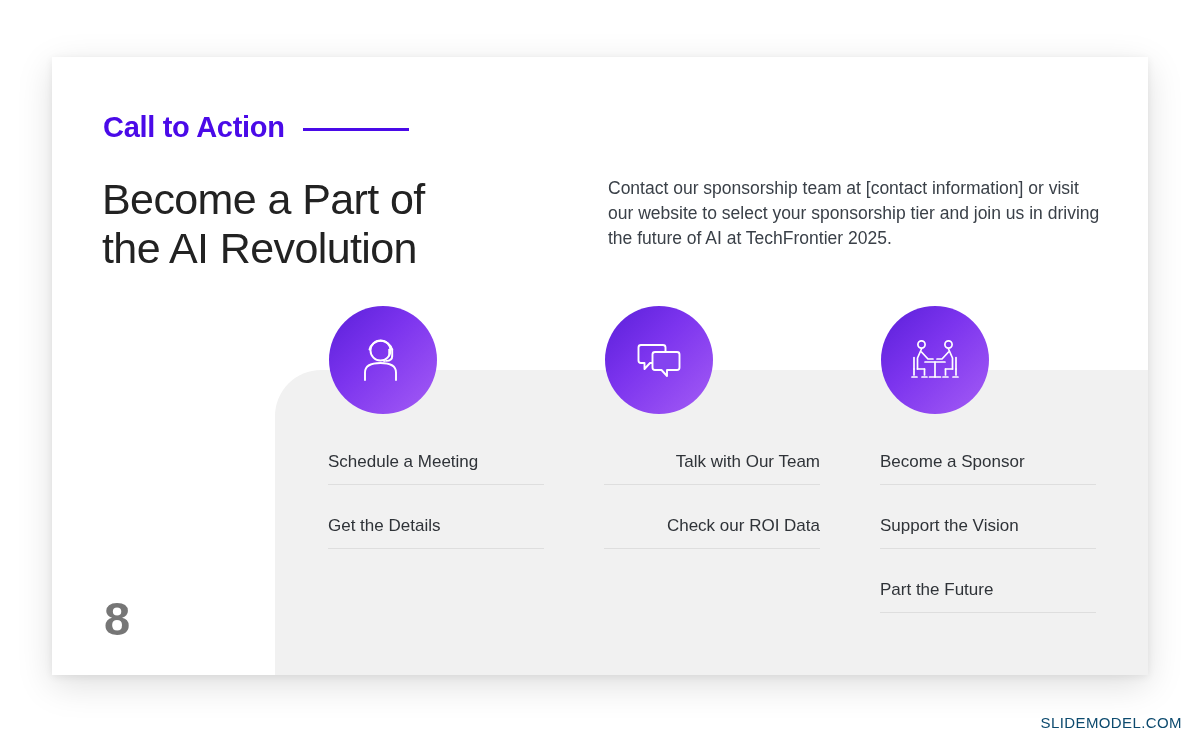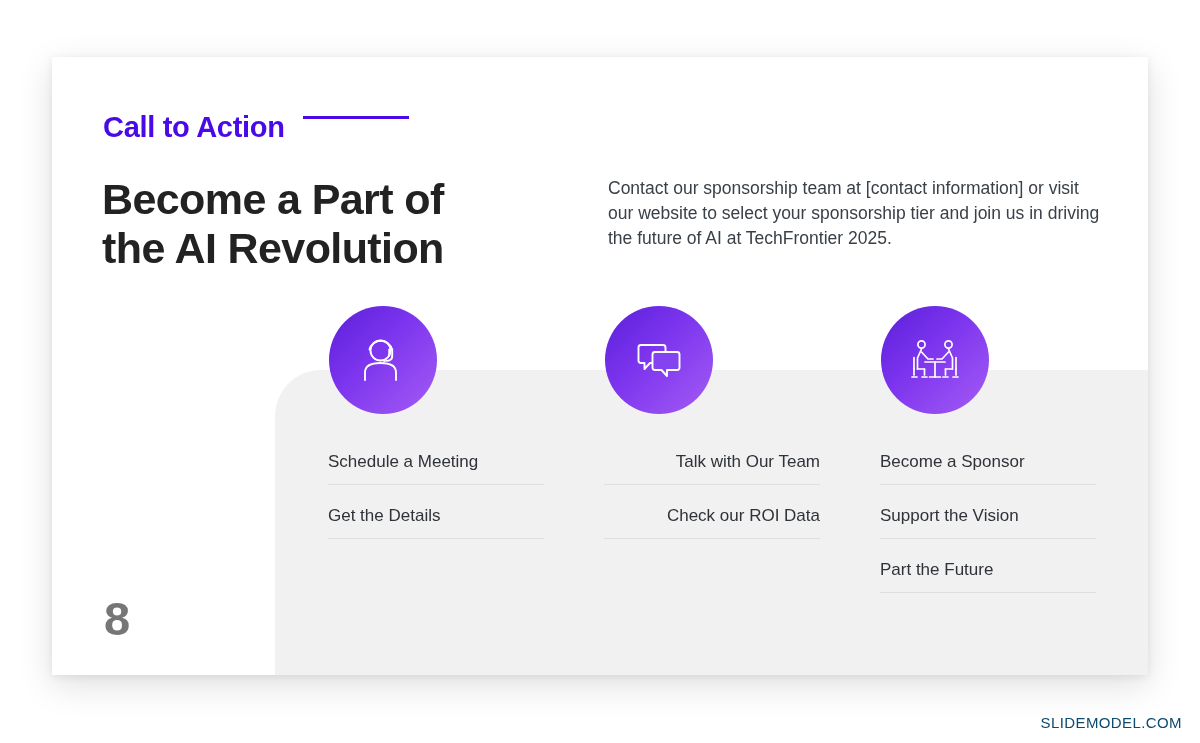--- a/index.html
+++ b/index.html
@@ -27,42 +27,42 @@
     left:223px; top:313px;
     width:873px; height:305px;
     background:#f1f1f1;
     border-top-left-radius:46px;
   }
 
   
   .eyebrow-row{
     position:absolute;
     left:51px; top:56px;
-    display:flex; align-items:flex-start; gap:18px;
+    display:flex; align-items:center; gap:18px;
   }
   .eyebrow-text{
     color:#4a0ae8;
     font-size:29px;
     font-weight:bold;
     letter-spacing:-.3px;
     white-space:nowrap;
     line-height:1;
   }
   .eyebrow-rule{
     width:106px;height:3px;background:#4a0ae8;margin-top:3px;
   }
 
   
   .headline{
     position:absolute;
     left:50px; top:118px;
     width:360px;
     color:#222222;
     font-size:43px;
-    font-weight:bold;
+    font-weight:normal;
     line-height:49px;
     letter-spacing:-.6px;
   }
 
   
   .intro{
     position:absolute;
     left:556px; top:119px;
     width:492px;
     color:#3a4048;
@@ -102,21 +102,21 @@
     margin-left:1px;
   }
   .circle svg{display:block;}
 
   .link-list{margin-top:37px;}
   .link-item{
     font-size:17px;
     color:#2f3338;
     padding:0 0 11px 0;
     border-bottom:1px solid #dedede;
-    margin-bottom:20px;
+    margin-bottom:30px;
     line-height:22px;
     white-space:nowrap;
   }
 
   
   .footer-watermark{
     position:absolute;
     right:18px; bottom:12px;
     color:#0c4a6e;
     font-size:15px;

